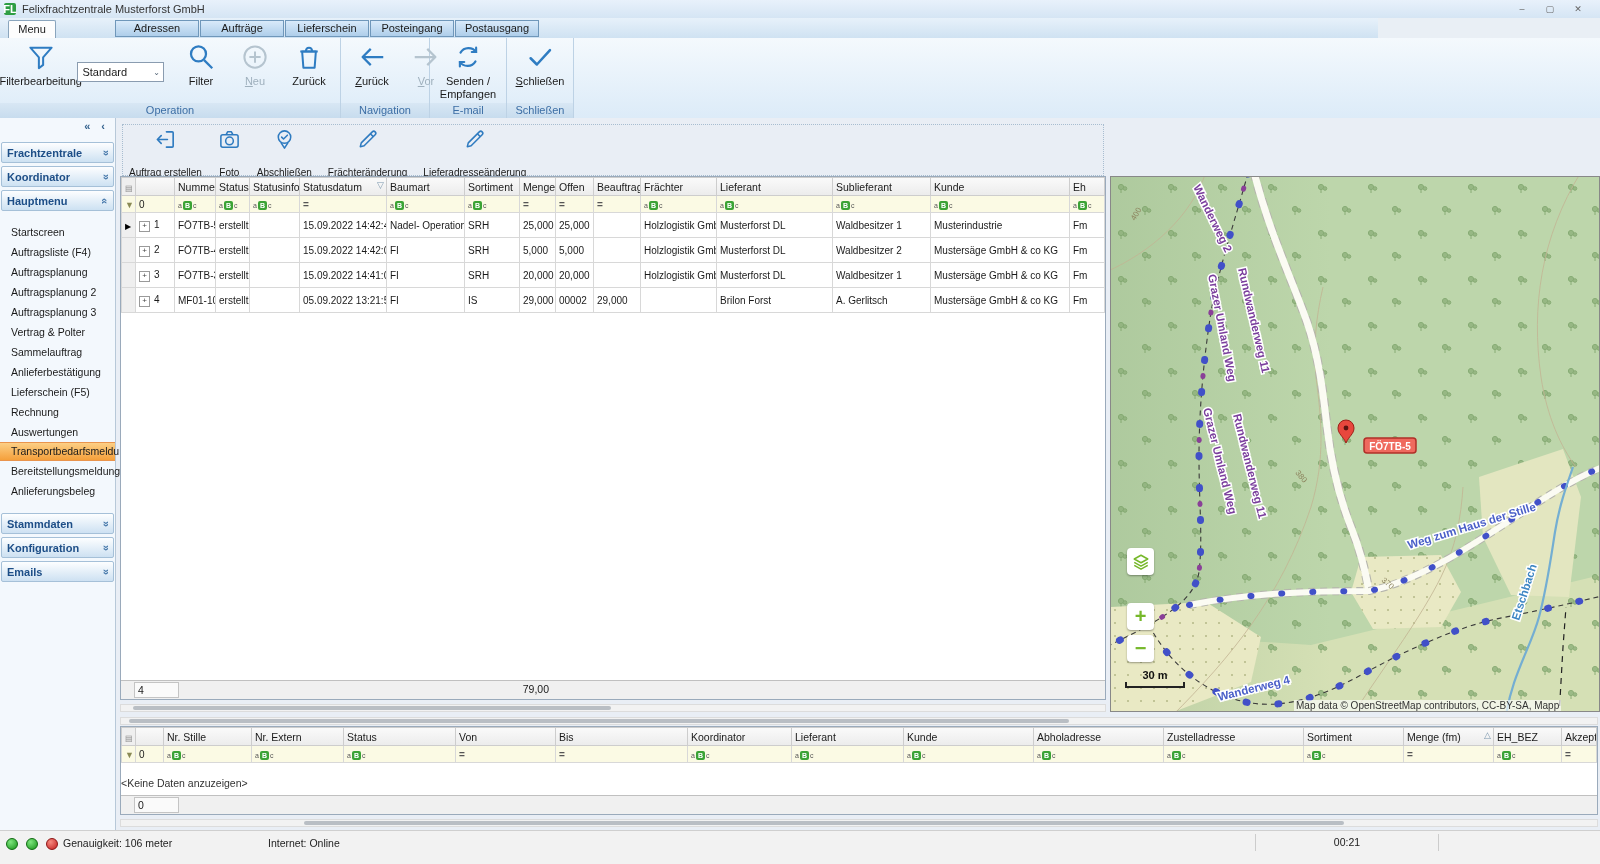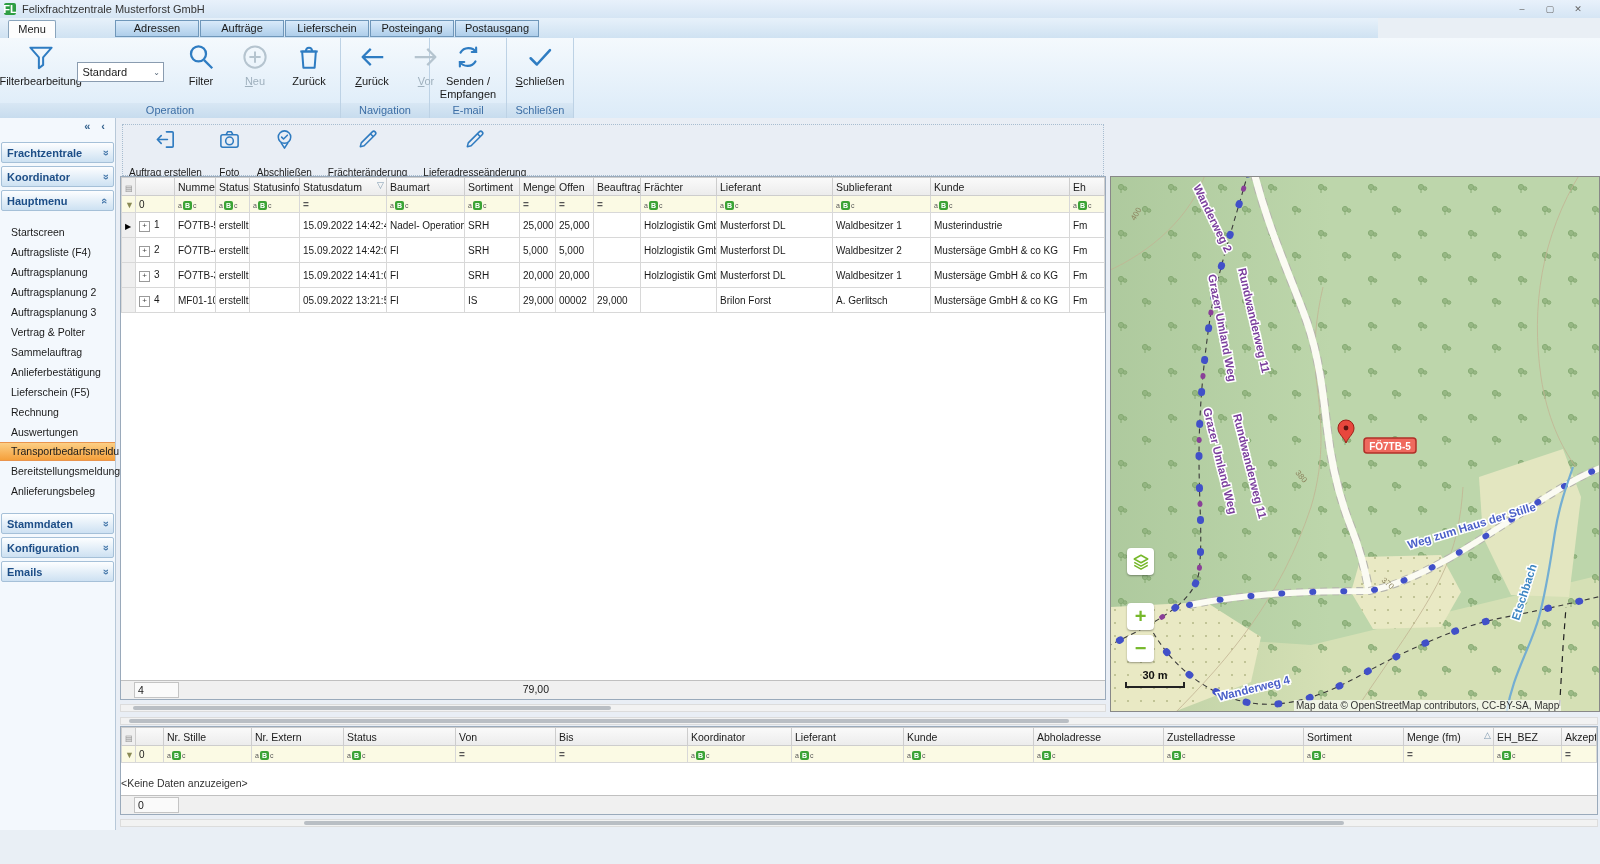--- a/index.html
+++ b/index.html
@@ -636,14 +636,22 @@
       </div>
       <div class="gfoot">
         <span class="cntbox">0</span>
       </div>
     </div>
     <div class="hscroll" style="left:0;top:105px;width:1478px">
       <div class="hthumb" style="left:183px;width:1040px"></div>
     </div>
   </div>
 
+  <div class="statusbar">
+    <span class="led" style="left:6px;background:radial-gradient(circle at 35% 30%,#7ee57e,#18941a);border:1px solid #0e6b10"></span>
+    <span class="led" style="left:26px;background:radial-gradient(circle at 35% 30%,#7ee57e,#18941a);border:1px solid #0e6b10"></span>
+    <span class="led" style="left:46px;background:radial-gradient(circle at 35% 30%,#f58a80,#c41f1f);border:1px solid #8d1414"></span>
+    <span class="sbtext" style="left:63px">Genauigkeit: 106 meter</span>
+    <span class="sbtext" style="left:268px">Internet: Online</span>
+    <span class="timecell">00:21</span>
+  </div>
 
 </div>
 
 </body></html>

